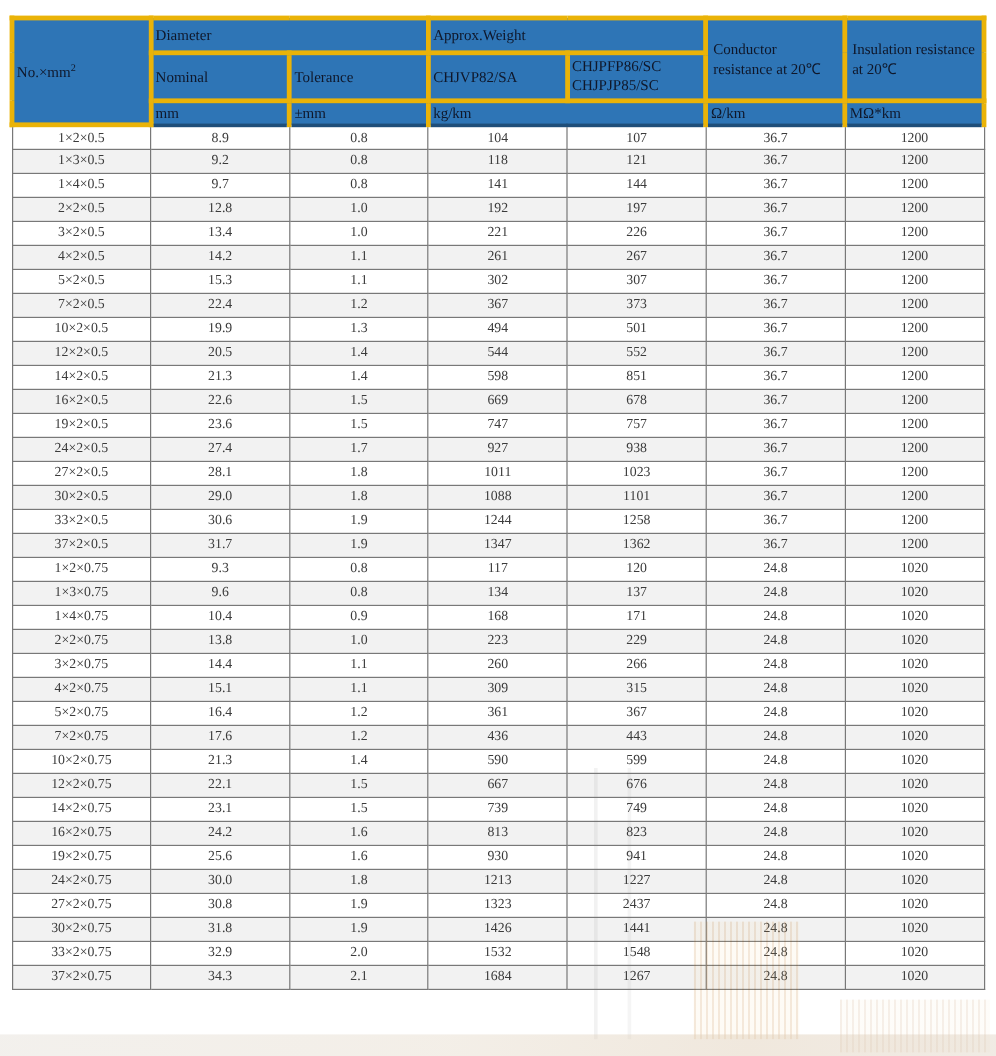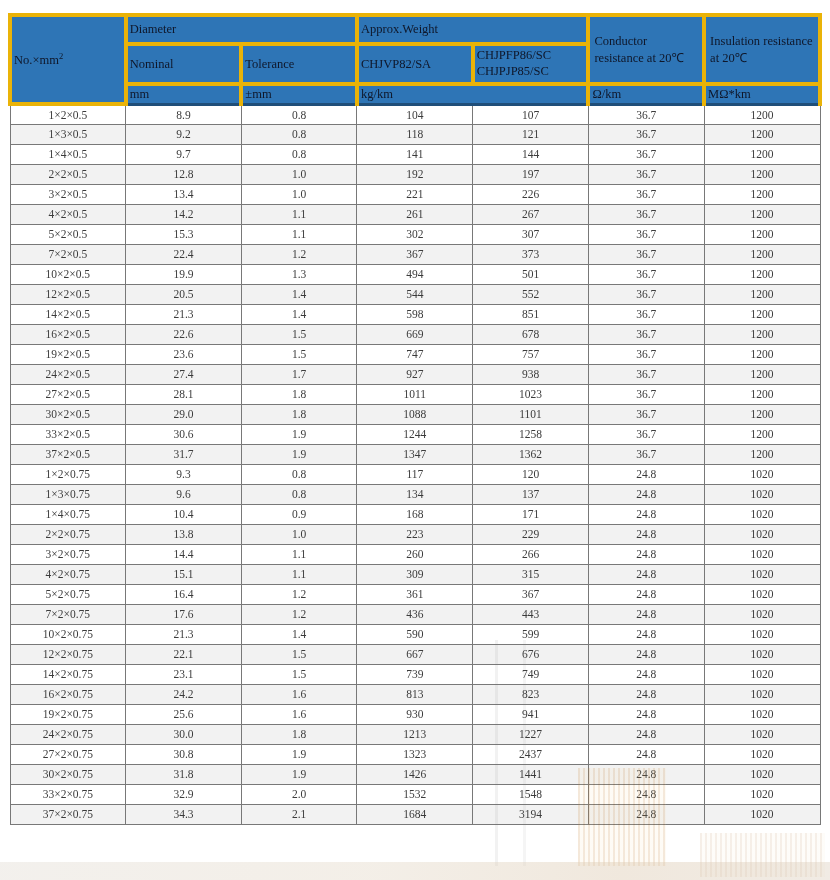--- a/index.html
+++ b/index.html
@@ -439,21 +439,21 @@
         <td>1532</td>
         <td>1548</td>
         <td>24.8</td>
         <td>1020</td>
       </tr>
         <tr>
         <td>37×2×0.75</td>
         <td>34.3</td>
         <td>2.1</td>
         <td>1684</td>
-        <td>3194</td>
+        <td>1267</td>
         <td>24.8</td>
         <td>1020</td>
       </tr>
       </tbody>
   </table>
 
   <div class="wm wm-mast"></div>
   <div class="wm wm-building"></div>
   <div class="wm wm-building2"></div>
   <div class="wm wm-ground"></div>

